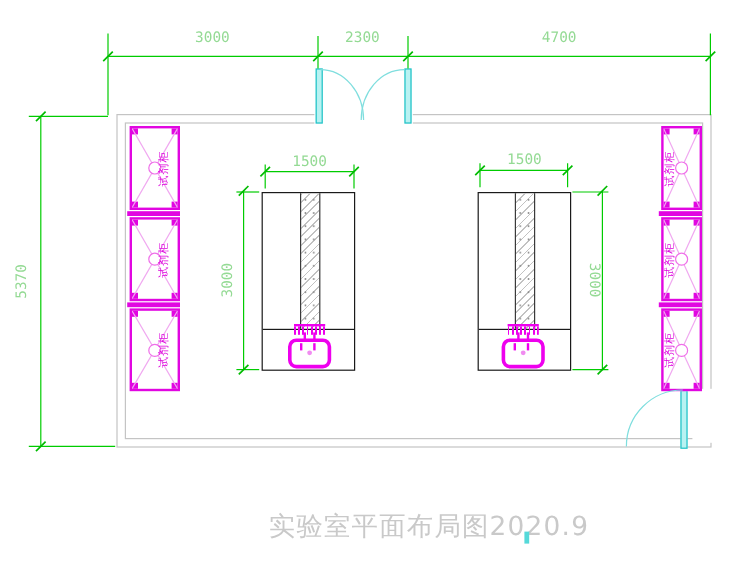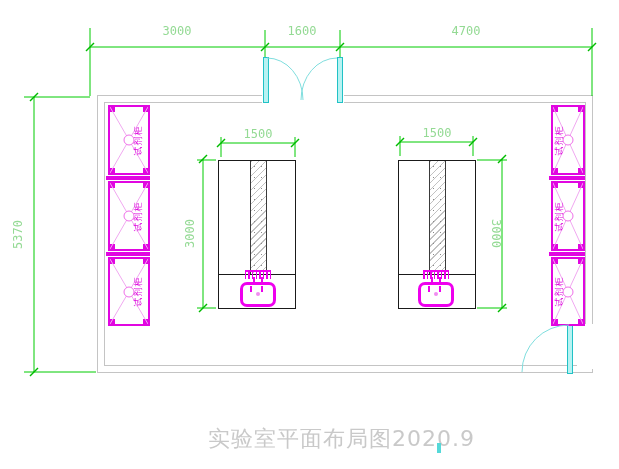--- a/index.html
+++ b/index.html
@@ -188,24 +188,24 @@
       <line x1="498" y1="312" x2="506" y2="304"></line>
     </g>
     <g stroke="#7fdede" stroke-width="1" fill="none">
       <path d="M 267 58 A 36 42 0 0 1 303 100"></path>
       <path d="M 337 58 A 36 42 0 0 0 301 100"></path>
       <path d="M 569 325 A 47 47 0 0 0 522 372"></path>
     </g>
   </svg>
 
   <div class="dim-label" style="left:149px;top:24px;">3000</div>
-  <div class="dim-label" style="left:274px;top:24px;">1600</div>
+  <div class="dim-label" style="left:274px;top:24px;">2300</div>
   <div class="dim-label" style="left:438px;top:24px;">4700</div>
   <div class="dim-label rot-ccw" style="left:-10px;top:227px;">5370</div>
   <div class="dim-label" style="left:230px;top:127px;">1500</div>
   <div class="dim-label rot-ccw" style="left:162px;top:226px;">3000</div>
   <div class="dim-label" style="left:409px;top:126px;">1500</div>
   <div class="dim-label rot-cw" style="left:467px;top:226px;">3000</div>
 
-  <div class="title" style="left:208px;top:424px;">实验室平面布局图2020.9</div>
+  <div class="title" style="left:224px;top:424px;">实验室平面布局图2020.9</div>
   <div class="cursor-mark" style="left:437px;top:443px;width:4px;height:10px;"></div>
 
 </div>
 
 </body></html>

